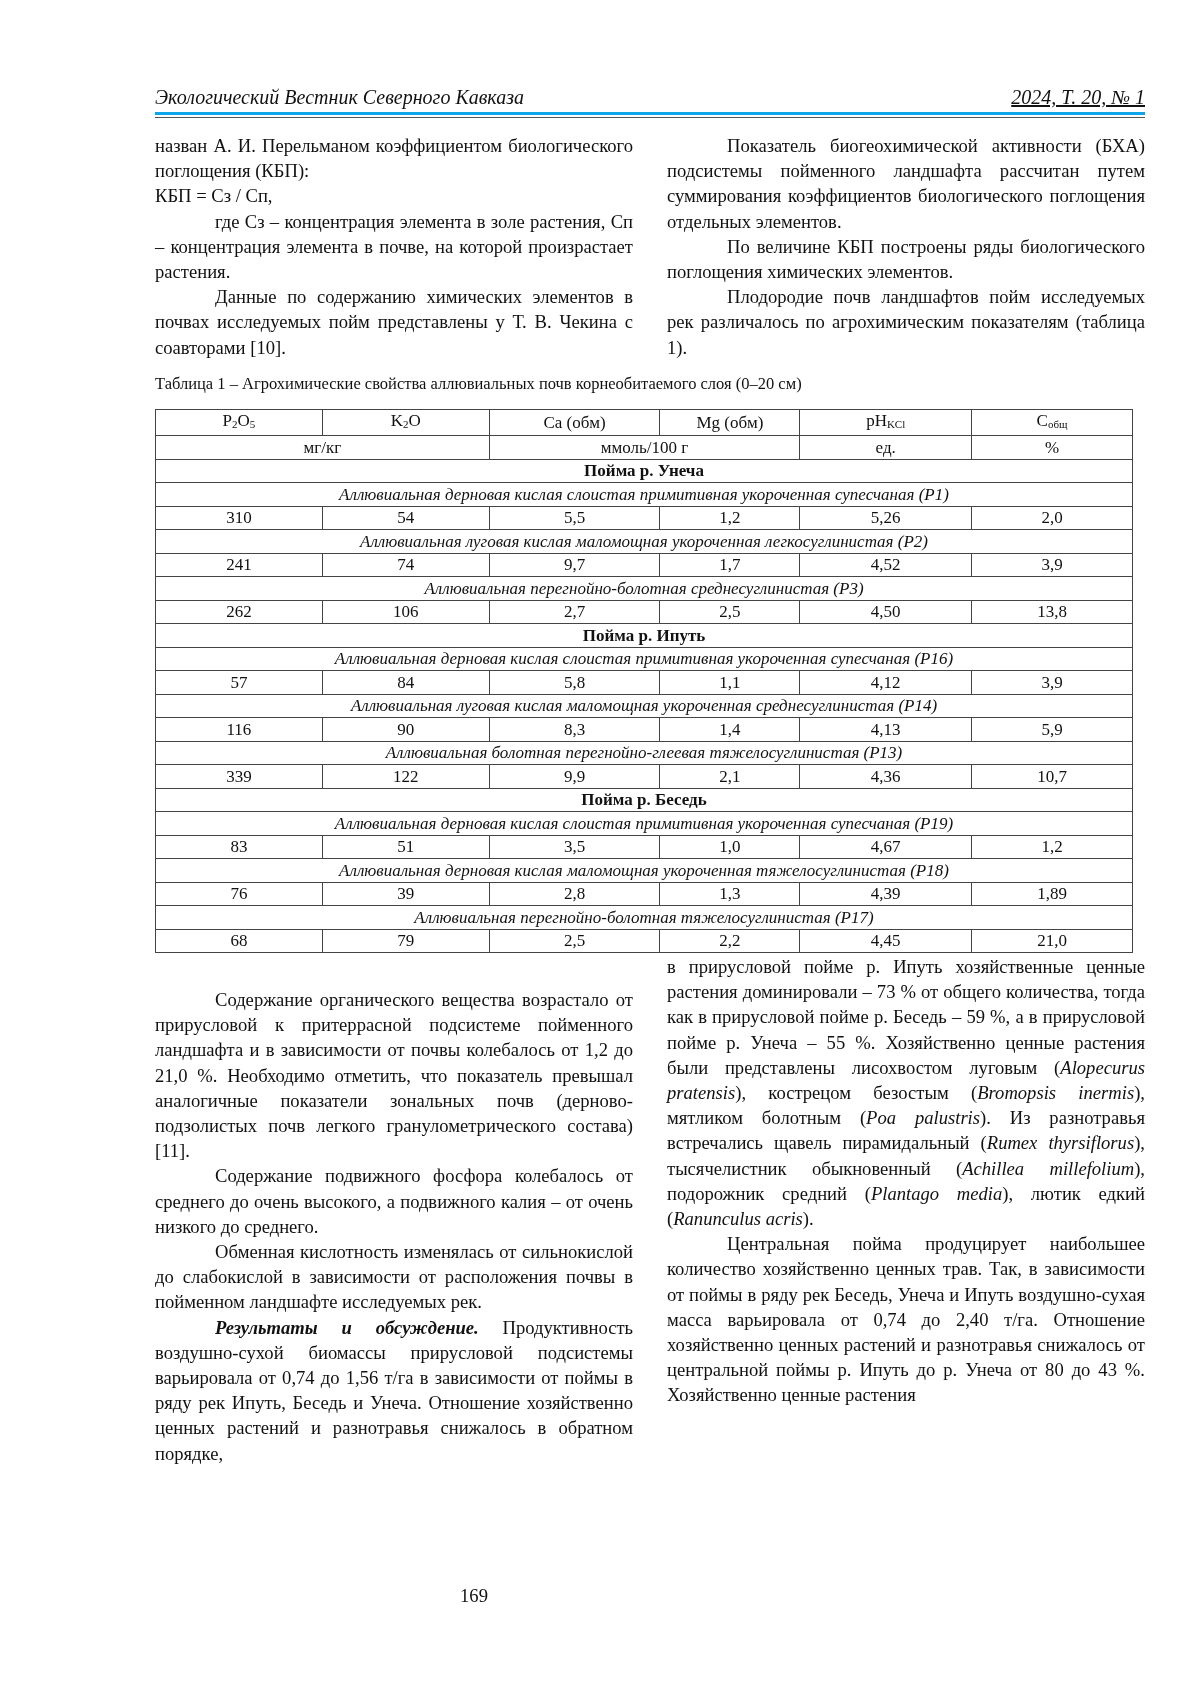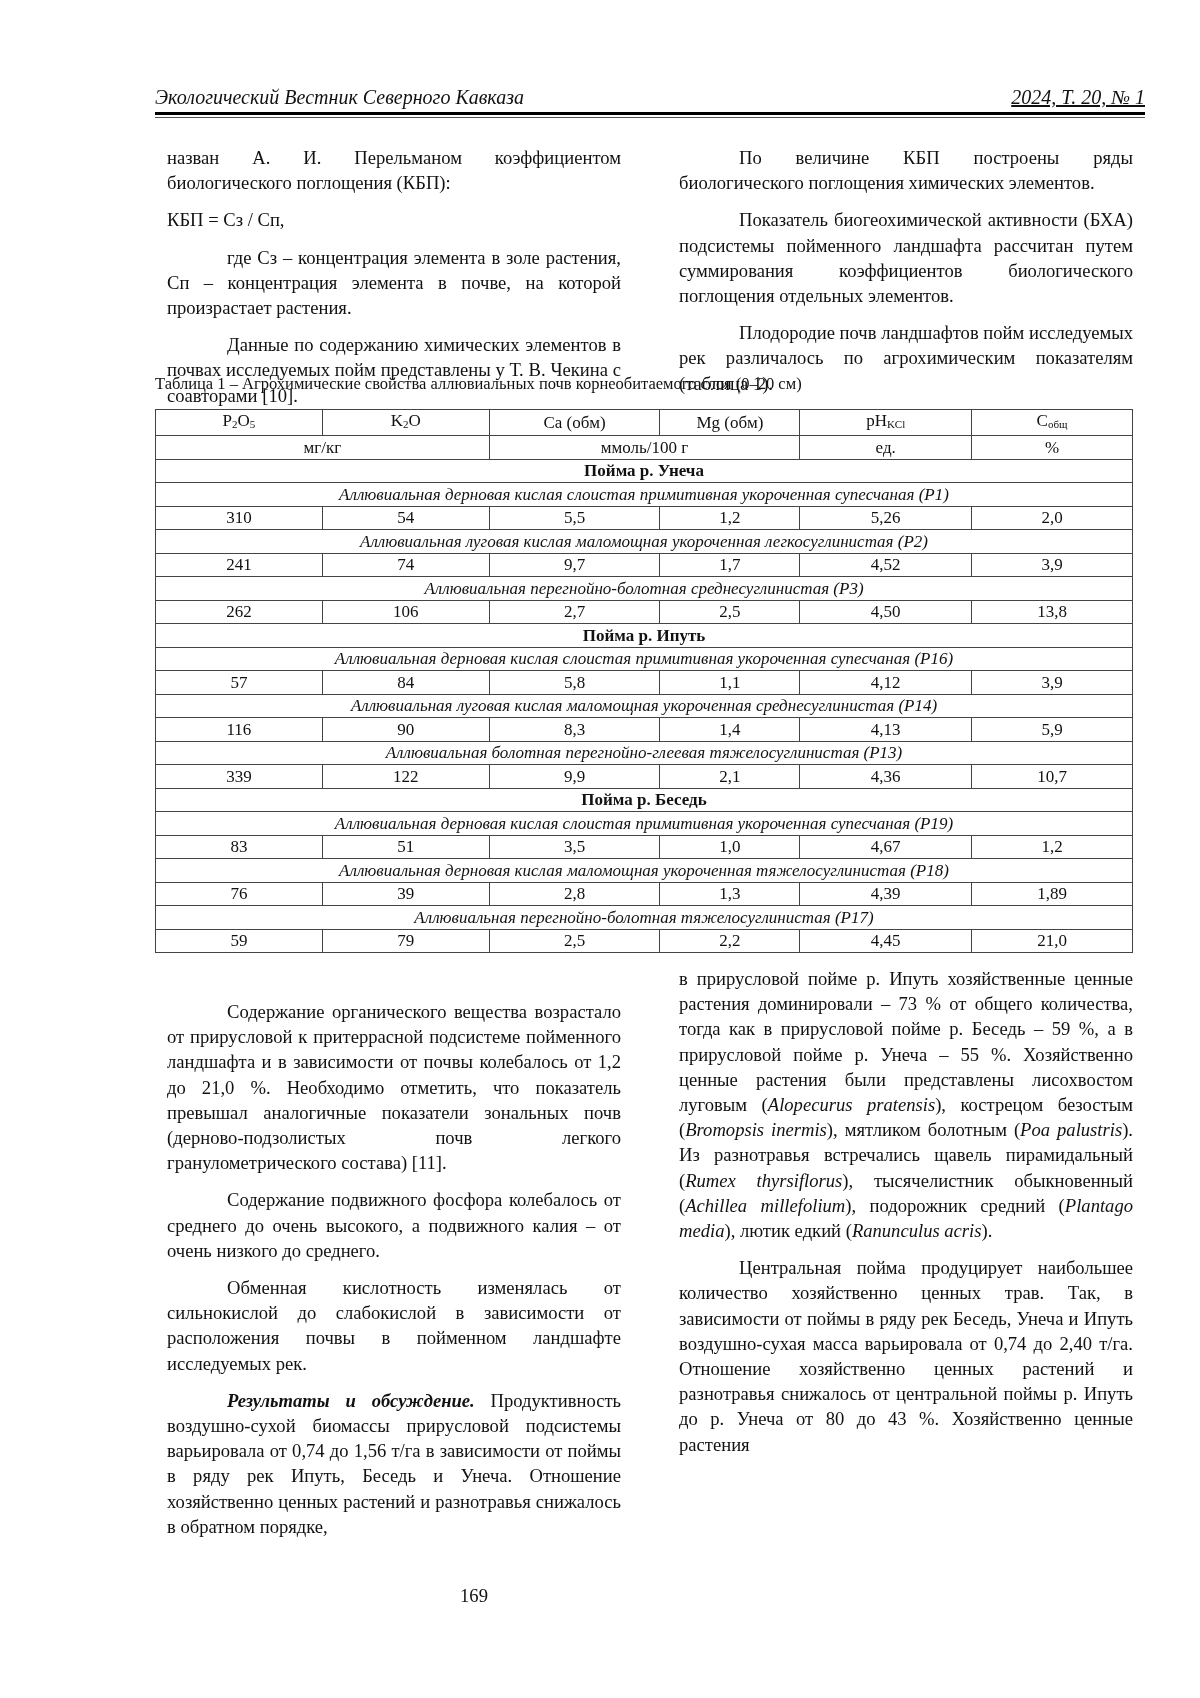--- a/index.html
+++ b/index.html
@@ -1,24 +1,24 @@
 <!DOCTYPE html>
 <html><head>
 <meta charset="utf-8">
 <style>
   html, body { margin: 0; padding: 0; background: #ffffff; }
   body { width: 1200px; height: 1698px; position: relative; overflow: hidden;
          font-family: "Liberation Serif", "DejaVu Serif", serif; color: #111; }
   .header { position: absolute; left: 155px; top: 82px; width: 990px; height: 30px;
-            border-bottom: 3px solid #000000; }
+            border-bottom: 3px solid #0ea5e9; }
   .header .journal { position: absolute; left: 0; top: 4px; font-style: italic; font-size: 20px; }
   .header .issue { position: absolute; right: 0; top: 4px; font-style: italic; font-size: 20px; text-decoration: underline; }
   .header::after { content: ""; position: absolute; left: 0; right: 0; bottom: -6px; border-bottom: 1px solid #555; }
   .col { position: absolute; font-size: 18.6px; line-height: 25.2px; text-align: justify; }
-  .col p { margin: 12px; }
+  .col p { margin: 0; }
   .col .ind { text-indent: 60px; }
   .col .center { text-align: left; }
   .top-left { left: 155px; top: 133px; width: 478px; }
   .top-right { left: 667px; top: 133px; width: 478px; }
   .bot-left { left: 155px; top: 987px; width: 478px; }
   .bot-right { left: 667px; top: 954px; width: 478px; }
   .caption { position: absolute; left: 155px; top: 374px; font-size: 16.5px; }
   table.t1 { position: absolute; left: 155px; top: 409px; width: 978px; border-collapse: collapse;
              font-size: 17px; }
   table.t1 td { border: 1.5px solid #444; text-align: center; padding: 0; height: 22.5px; line-height: 21px; }
@@ -38,22 +38,22 @@
 </div>
 
 <div class="col top-left">
   <p>назван А. И. Перельманом коэффициентом биологического поглощения (КБП):</p>
   <p class="center">КБП = Сз / Сп,</p>
   <p class="ind">где Сз – концентрация элемента в золе растения, Сп – концентрация элемента в почве, на которой произрастает растения.</p>
   <p class="ind">Данные по содержанию химических элементов в почвах исследуемых пойм представлены у Т. В. Чекина с соавторами [10].</p>
 </div>
 
 <div class="col top-right">
+  <p class="ind">Показатель биогеохимической активности (БХА) подсистемы пойменного ландшафта рассчитан путем суммирования коэффициентов биологического поглощения отдельных элементов.</p>
   <p class="ind">По величине КБП построены ряды биологического поглощения химических элементов.</p>
-  <p class="ind">Показатель биогеохимической активности (БХА) подсистемы пойменного ландшафта рассчитан путем суммирования коэффициентов биологического поглощения отдельных элементов.</p>
   <p class="ind">Плодородие почв ландшафтов пойм исследуемых рек различалось по агрохимическим показателям (таблица 1).</p>
 </div>
 
 <div class="caption">Таблица 1 – Агрохимические свойства аллювиальных почв корнеобитаемого слоя (0–20 см)</div>
 
 <table class="t1">
   <colgroup>
     <col style="width:167px">
       <col style="width:167px">
       <col style="width:171px">
@@ -170,21 +170,21 @@
         <td>39</td>
         <td>2,8</td>
         <td>1,3</td>
         <td>4,39</td>
         <td>1,89</td>
       </tr>
       <tr>
         <td colspan="6" class="soil">Аллювиальная перегнойно-болотная тяжелосуглинистая (P17)</td>
       </tr>
       <tr>
-        <td>59</td>
+        <td>68</td>
         <td>79</td>
         <td>2,5</td>
         <td>2,2</td>
         <td>4,45</td>
         <td>21,0</td>
       </tr>
     </tbody>
 </table>
 
 <div class="col bot-left">

